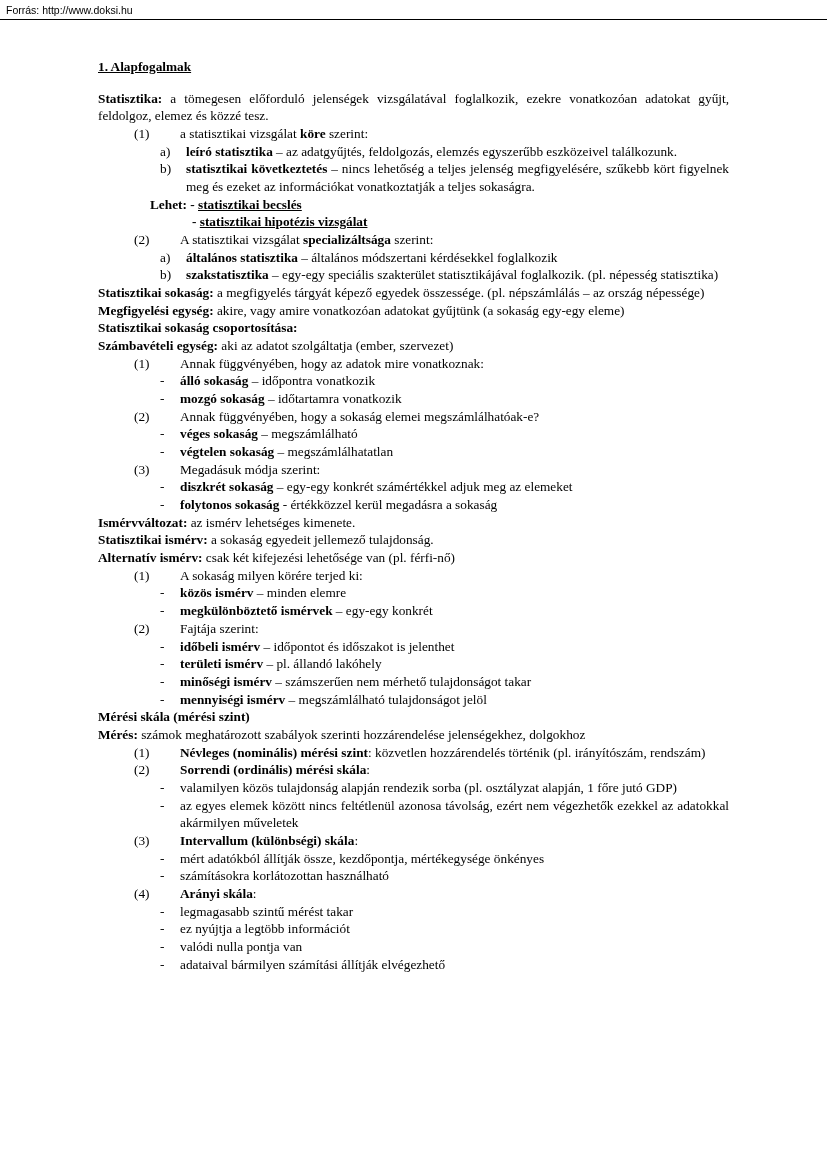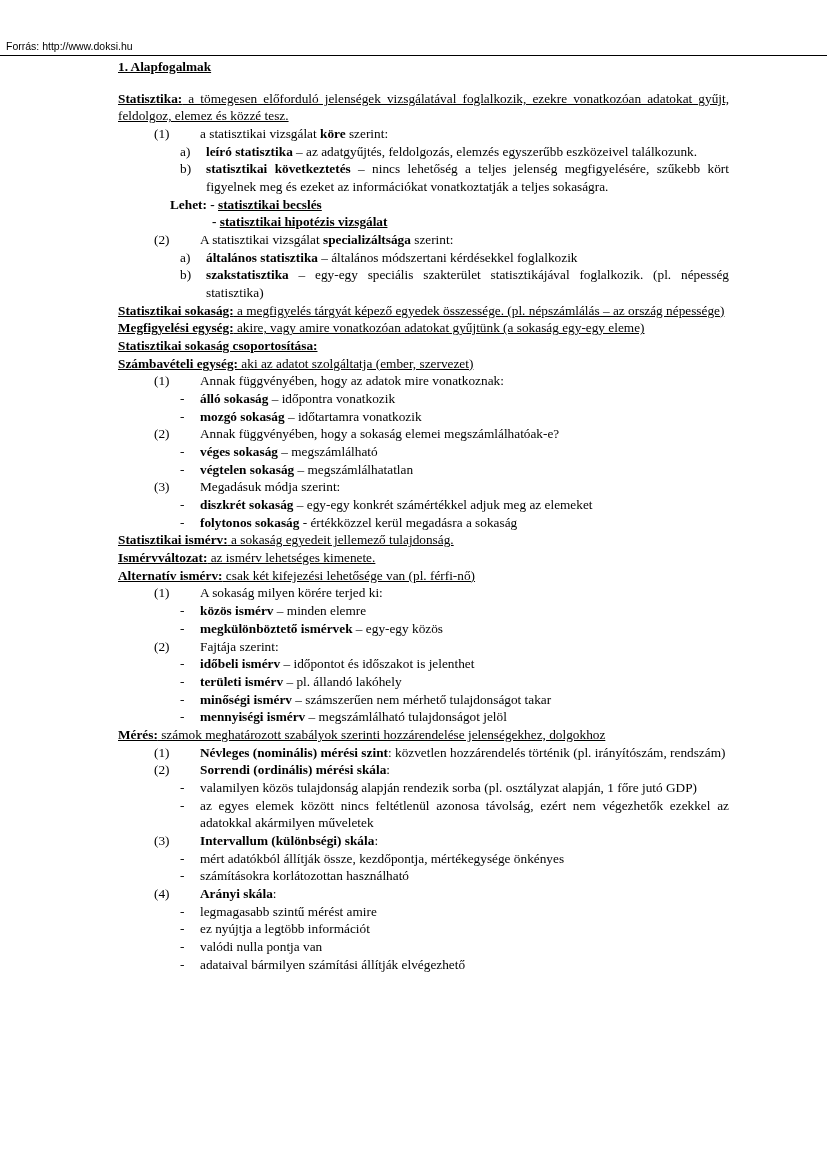--- a/index.html
+++ b/index.html
@@ -18,40 +18,37 @@
   }
   .source-bar {
     position: absolute;
     top: 0; left: 0;
     width: 100%;
     font-family: "Liberation Sans", sans-serif;
     font-size: 10.5px;
     padding: 4px 0 3px 6px;
     border-bottom: 1px solid #000;
     box-sizing: border-box;
-    margin-top: 36px;
   }
   .content {
     padding: 44px 98px 30px 98px;
     box-sizing: border-box;
     font-size: 13.3px;
     line-height: 1.33;
-    margin-left: 20px;
   }
   .doc-title {
     font-weight: bold;
     text-decoration: underline;
     margin: 14px 0 14px 0;
     font-size: 13.3px;
   }
   p.para {
     margin: 0 0 0 0;
     text-align: justify;
     text-justify: inter-word;
-    text-decoration: underline;
   }
   p.para.just {
     text-align: justify;
   }
   .b { font-weight: bold; }
   .u { text-decoration: underline; }
   .row {
     display: flex;
     align-items: flex-start;
   }
@@ -186,40 +183,40 @@
         <span class="body-txt"><span class="b">diszkrét sokaság</span><span> – egy-egy konkrét számértékkel adjuk meg az elemeket</span></span>
       </div>
     </div>
     <div class="indent-2">
       <div class="row">
         <span class="marker dash">-</span>
         <span class="body-txt"><span class="b">folytonos sokaság</span><span> - értékközzel kerül megadásra a sokaság</span></span>
       </div>
     </div>
 
+    <p class="para"><span class="b">Ismérvváltozat:</span><span> az ismérv lehetséges kimenete.</span></p>
     <p class="para"><span class="b">Statisztikai ismérv:</span><span> a sokaság egyedeit jellemező tulajdonság.</span></p>
-    <p class="para"><span class="b">Ismérvváltozat:</span><span> az ismérv lehetséges kimenete.</span></p>
     <p class="para"><span class="b">Alternatív ismérv:</span><span> csak két kifejezési lehetősége van (pl. férfi-nő)</span></p>
 
     <div class="indent-1">
       <div class="row">
         <span class="marker num">(1)</span>
         <span class="body-txt">A sokaság milyen körére terjed ki:</span>
       </div>
     </div>
     <div class="indent-2">
       <div class="row">
         <span class="marker dash">-</span>
         <span class="body-txt"><span class="b">közös ismérv</span><span> – minden elemre</span></span>
       </div>
     </div>
     <div class="indent-2">
       <div class="row">
         <span class="marker dash">-</span>
-        <span class="body-txt"><span class="b">megkülönböztető ismérvek</span><span> – egy-egy közös</span></span>
+        <span class="body-txt"><span class="b">megkülönböztető ismérvek</span><span> – egy-egy konkrét</span></span>
       </div>
     </div>
 
     <div class="indent-1">
       <div class="row">
         <span class="marker num">(2)</span>
         <span class="body-txt">Fajtája szerint:</span>
       </div>
     </div>
     <div class="indent-2">
@@ -240,20 +237,21 @@
         <span class="body-txt"><span class="b">minőségi ismérv</span><span> – számszerűen nem mérhető tulajdonságot takar</span></span>
       </div>
     </div>
     <div class="indent-2">
       <div class="row">
         <span class="marker dash">-</span>
         <span class="body-txt"><span class="b">mennyiségi ismérv</span><span> – megszámlálható tulajdonságot jelöl</span></span>
       </div>
     </div>
 
+    <p class="para"><span class="b">Mérési skála (mérési szint)</span></p>
     <p class="para just"><span class="b">Mérés:</span><span> számok meghatározott szabályok szerinti hozzárendelése jelenségekhez, dolgokhoz</span></p>
 
     <div class="indent-1">
       <div class="row">
         <span class="marker num">(1)</span>
         <span class="body-txt"><span class="b">Névleges (nominális) mérési szint</span><span>: közvetlen hozzárendelés történik (pl. irányítószám, rendszám)</span></span>
       </div>
     </div>
 
     <div class="indent-1">
@@ -296,21 +294,21 @@
 
     <div class="indent-1">
       <div class="row">
         <span class="marker num">(4)</span>
         <span class="body-txt"><span class="b">Arányi skála</span><span>:</span></span>
       </div>
     </div>
     <div class="indent-2">
       <div class="row">
         <span class="marker dash">-</span>
-        <span class="body-txt">legmagasabb szintű mérést amire</span>
+        <span class="body-txt">legmagasabb szintű mérést takar</span>
       </div>
     </div>
     <div class="indent-2">
       <div class="row">
         <span class="marker dash">-</span>
         <span class="body-txt">ez nyújtja a legtöbb információt</span>
       </div>
     </div>
     <div class="indent-2">
       <div class="row">

